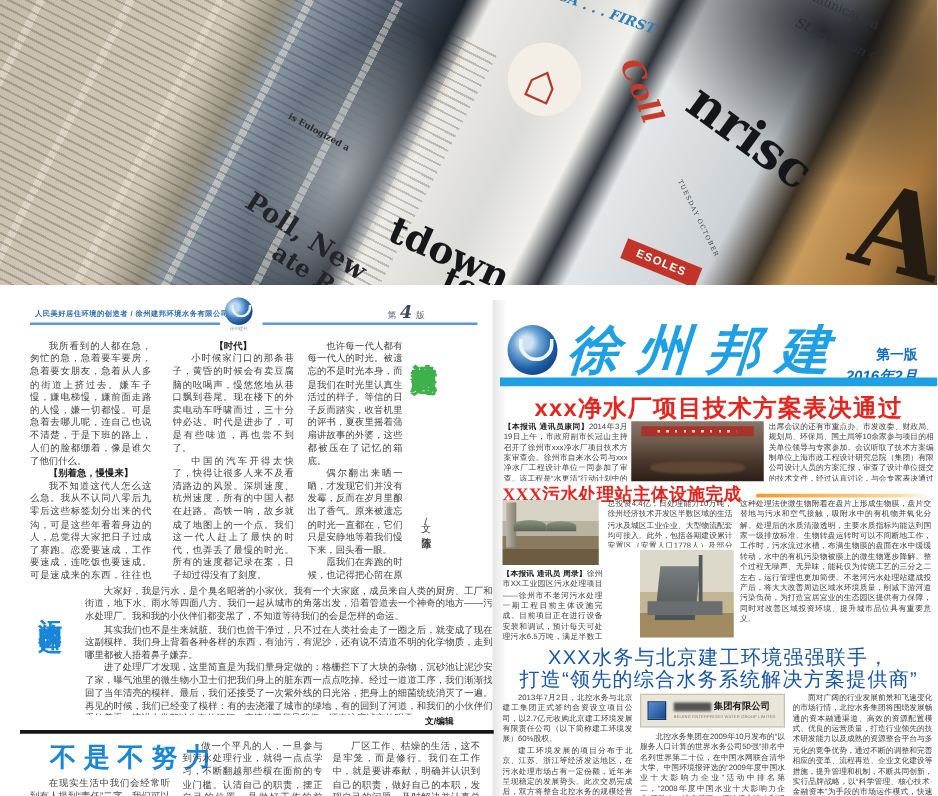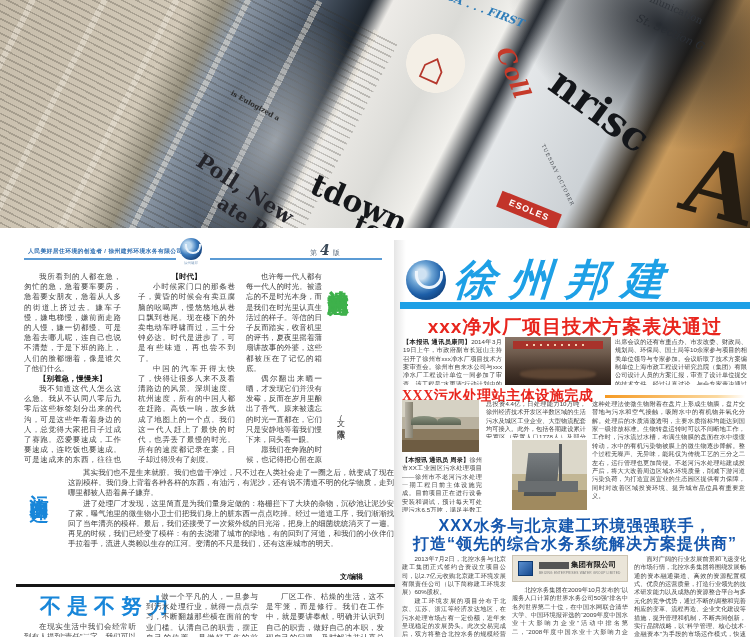--- a/index.html
+++ b/index.html
@@ -84,21 +84,21 @@
     border-top:none; border-radius:0 0 14px 14px; }
   .rp-title { position:absolute; left:54px; top:12px; font-family:"DejaVu Serif", serif; font-weight:bold; font-style:italic;
     font-size:42px; letter-spacing:14px; color:#1ea0e6; transform:skewX(-4deg); }
   .rp-edition { position:absolute; right:16px; top:36px; text-align:right; color:#1170c5; font-weight:bold; }
   .rp-edition .ed { font-size:11px; display:block; }
   .rp-edition .dt { font-size:12px; font-style:italic; display:block; margin-top:2px; }
   .rp-bar { position:absolute; left:0; top:62px; width:350px; height:7px; background:#1ea0e6; }
   .rp-h1 { position:absolute; left:0; top:74px; width:350px; text-align:center; font-size:19px; font-weight:bold; color:#e8251d; letter-spacing:1px; }
   .rp-h2 { position:absolute; left:2px; top:147px; font-size:14px; font-weight:bold; color:#e8251d; letter-spacing:.5px;font-family:Liberation Serif, serif; }
   .rp-h2-line { position:absolute; left:205px; top:155px; width:140px; height:3px; background:linear-gradient(90deg,#f59a23,#fbd9a0 80%,#ffffff); }
-  .rp-h3 { position:absolute; left:0; width:350px; text-align:center; font-weight:bold; color:#1456ad; font-size:16px; letter-spacing:1px; }
+  .rp-h3 { position:absolute; left:0; width:350px; text-align:center; font-weight:normal; color:#1456ad; font-size:16px; letter-spacing:1px; }
 
   .photo { position:absolute; overflow:hidden; }
   .photo-meeting { left:105px; top:97px; width:106px; height:48px;
     background:linear-gradient(180deg,#8a7668 0%,#6d5a4c 35%,#4a392e 65%,#2c1f18 100%); }
   .photo-meeting .redband { position:absolute; left:8%; top:8%; width:84%; height:16%; background:#a8332b;
     background-image:repeating-linear-gradient(90deg, rgba(255,235,200,.85) 0 2px, transparent 2px 7px);
     background-size:70% 2px; background-repeat:no-repeat; background-position:center; }
   .photo-meeting .table { position:absolute; left:14%; bottom:12%; width:72%; height:22%; background:#5e4634; border-radius:40%; filter:blur(1px); }
   .photo-domes { left:2px; top:160px; width:77px; height:52px;
     background:linear-gradient(180deg,#d6d2c4 0 32%, #b9b2a0 32% 56%, #8a7a5f 56% 76%, #6e5c42 76% 100%); }
@@ -171,20 +171,21 @@
     <div class="tcol lp-body" style="left:236px; top:32px; width:76px; height:194px;">
       <p>也许每一代人都有每一代人的时光。被遗忘的不是时光本身，而是我们在时光里认真生活过的样子。等信的日子反而踏实，收音机里的评书，夏夜里摇着蒲扇讲故事的外婆，这些都被压在了记忆的箱底。</p>
       <p>偶尔翻出来晒一晒，才发现它们并没有发霉，反而在岁月里酿出了香气。原来被遗忘的时光一直都在，它们只是安静地等着我们慢下来，回头看一眼。</p>
       <p>愿我们在奔跑的时候，也记得把心留在原地；愿每一个赶路的人，都不要弄丢了自己的时光。</p>
     </div>
     <div class="vtitle vt-green">被遗忘的时光</div>
     <div class="vt-author">文/陈雪冰</div>
 
     <div class="vtitle vt-blue">污水的自述</div>
     <div class="tcol lp-body" style="left:58px; top:228px; width:326px; height:104px;">
+      <p>大家好，我是污水，是个臭名昭著的小家伙。我有一个大家庭，成员来自人类的厨房、工厂和街道，地下水、雨水等四面八方。我们一起从城市的角落出发，沿着管道去一个神奇的地方——污水处理厂。我和我的小伙伴们都变黑了，不知道等待我们的会是怎样的命运。</p>
       <p>其实我们也不是生来就脏。我们也曾干净过，只不过在人类社会走了一圈之后，就变成了现在这副模样。我们身上背着各种各样的东西，有油污，有泥沙，还有说不清道不明的化学物质，走到哪里都被人捂着鼻子嫌弃。</p>
       <p>进了处理厂才发现，这里简直是为我们量身定做的：格栅拦下了大块的杂物，沉砂池让泥沙安了家，曝气池里的微生物小卫士们把我们身上的脏东西一点点吃掉。经过一道道工序，我们渐渐找回了当年清亮的模样。最后，我们还接受了一次紫外线的日光浴，把身上的细菌统统消灭了一遍。再见的时候，我们已经变了模样：有的去浇灌了城市的绿地，有的回到了河道，和我们的小伙伴们手拉着手，流进人类赖以生存的江河。变清的不只是我们，还有这座城市的明天。</p>
     </div>
     <div class="lp-credit">文/编辑</div>
     <div class="lp-black-rule"></div>
 
     <div class="lp-h3">不是不努力</div>
     <div class="tcol lp-body" style="left:14px; top:382px; width:112px; height:15px;">
       <p>在现实生活中我们会经常听到有人提到“责任”二字。我们可以把它简单理解为：一是份内应做的事，如职责、尽责任、岗位职责等，二是没有做好份内之事，因而应承担的不利后果或强制性义务。</p>
     </div>
@@ -192,20 +193,24 @@
       <p>做一个平凡的人，一旦参与到污水处理行业，就得一点点学习，不断翻越那些横在面前的专业门槛。认清自己的职责，摆正自己的位置，是做好工作的前提。专业知识的不断加深，对于本职工作也会养成越来越强烈的责任感。一路走来，总能让我们在生活中多了责任心，心里也有个安稳的着落。</p>
     </div>
     <div class="tcol lp-body" style="left:256px; top:352px; width:118px; height:45px;">
       <p>厂区工作、枯燥的生活，这不是牢笼，而是修行。我们在工作中，就是要讲奉献，明确并认识到自己的职责，做好自己的本职，发现自己的问题，及时解决并认真总结、反思，了解到自己的责任，就要自觉去承担，并承担起自己应尽的工作责任。只有人人讲责任、时时尽责任，企业才能行稳致远，城市的水才会更清。</p>
     </div>
   </div>
 
   <div class="page page-right">
     <div class="rp-logo"></div>
     <div class="rp-title">徐州邦建</div>
+    <div class="rp-edition">
+      <span class="ed">第一版</span>
+      <span class="dt">2016年2月</span>
+    </div>
     <div class="rp-bar"></div>
     <div class="rp-h1">xxx净水厂项目技术方案表决通过</div>
 
     <div class="tcol rp-body" style="left:3px; top:98px; width:99px; height:47px;">
       <p style="text-indent:0;"><b>【本报讯 通讯员康同】</b><span>2014年3月19日上午，市政府副市长冠山主持召开了徐州市xxx净水厂项目技术方案审查会。徐州市自来水公司与xxx净水厂工程设计单位一同参加了审查。该工程是“水更清”行动计划中的重点工程，建成后将显著提升主城区的供水能力和水质标准，对于生态文明城市的创建具有积极的促进作用，是市委市政府高度重视的民生工程，惠及全市区。</span></p>
     </div>
     <div class="photo photo-meeting">
       <div class="redband"></div>
       <div class="table"></div>
     </div>

